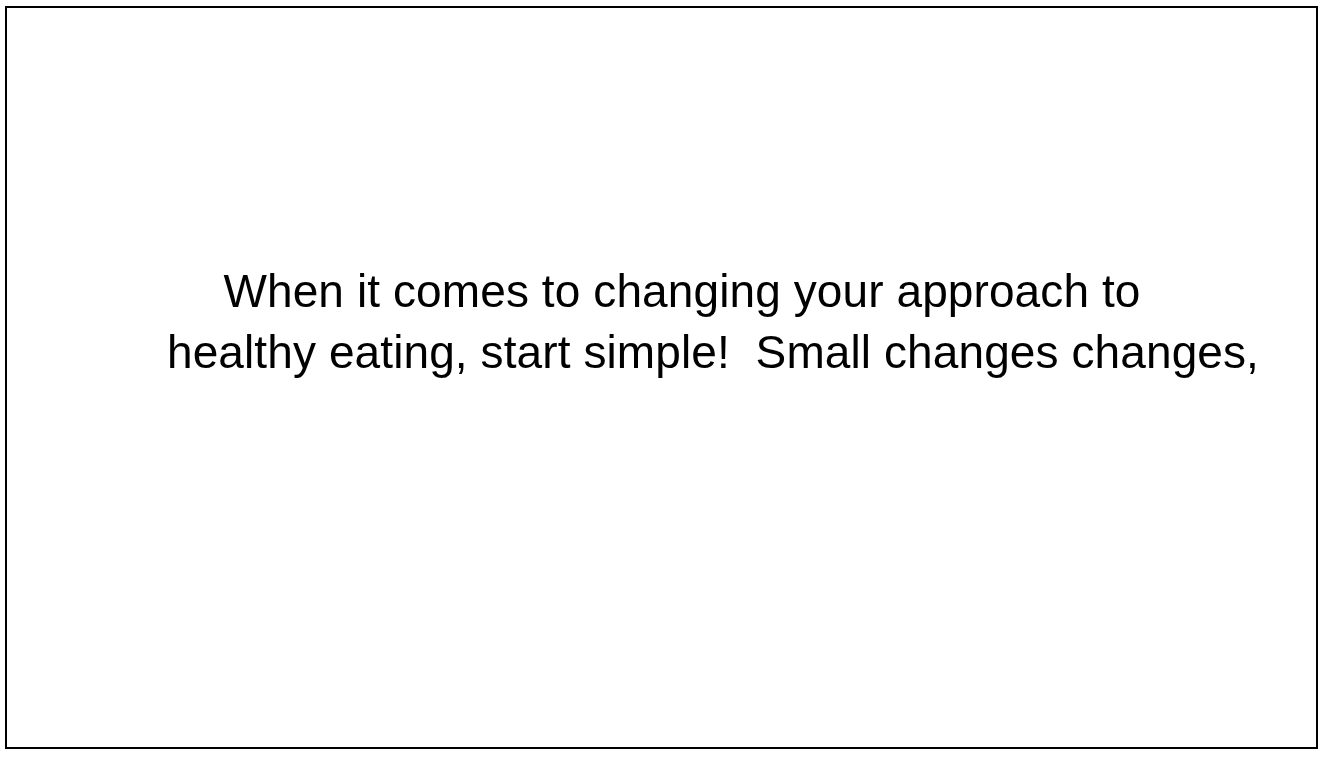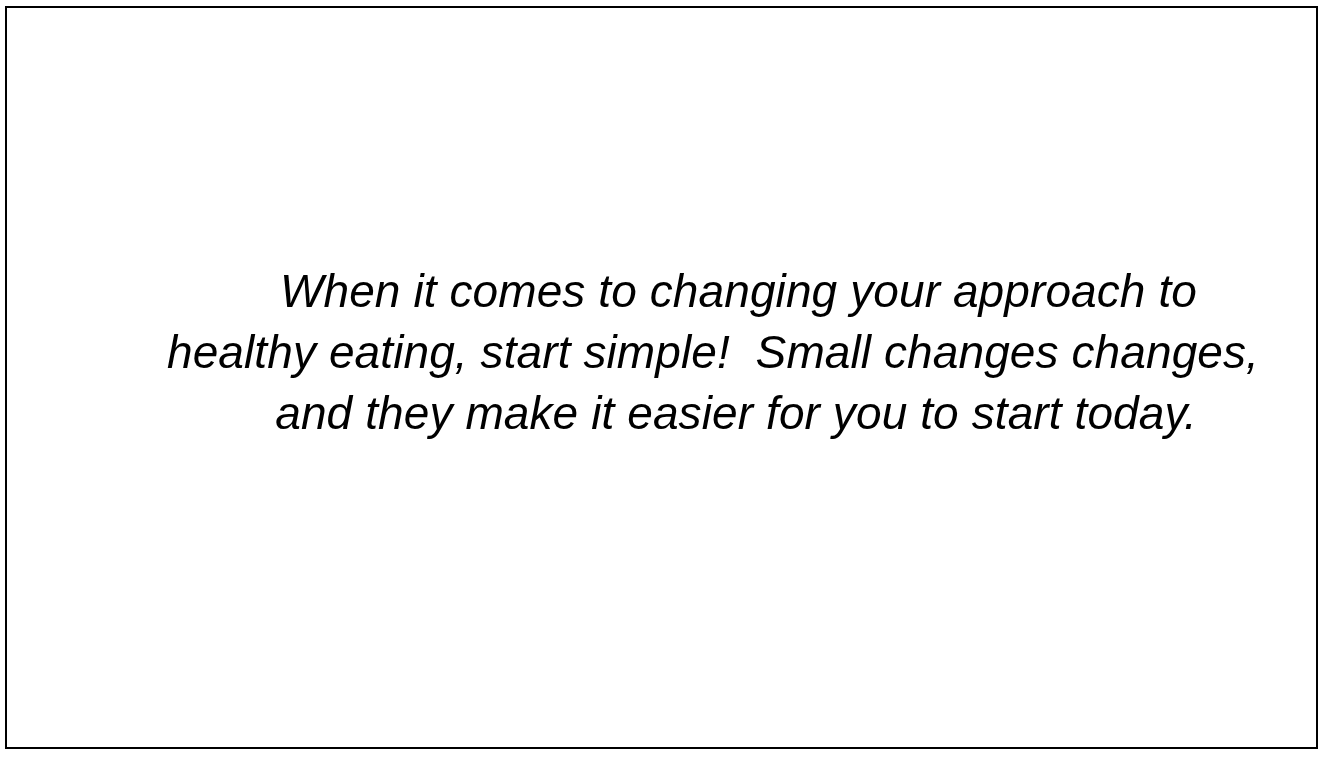--- a/index.html
+++ b/index.html
@@ -39,38 +39,36 @@
   
   .quote-block {
     position: absolute;
     left: 160px;
     top: 253px;
     width: 1030px;
   }
 
   .quote-line {
     font-family: "Liberation Sans", sans-serif;
-    font-style: italic;
     font-weight: 400;
     font-size: 46px;
     line-height: 61px;
     color: #000000;
     white-space: pre;
     letter-spacing: 0.1px;
-    text-align: right;
+    text-align: center;
   }
 </style>
 </head>
 <body>
 
 <div class="slide-canvas">
 
   <div class="slide-frame">
 
     <div class="quote-block">
       <div class="quote-line">When it comes to changing your approach to</div>
       <div class="quote-line">healthy eating, start simple!  Small changes changes,</div>
-      <div class="quote-line">and they make it easier for you to start today.</div>
     </div>
 
   </div>
 
 </div>
 
 </body></html>

